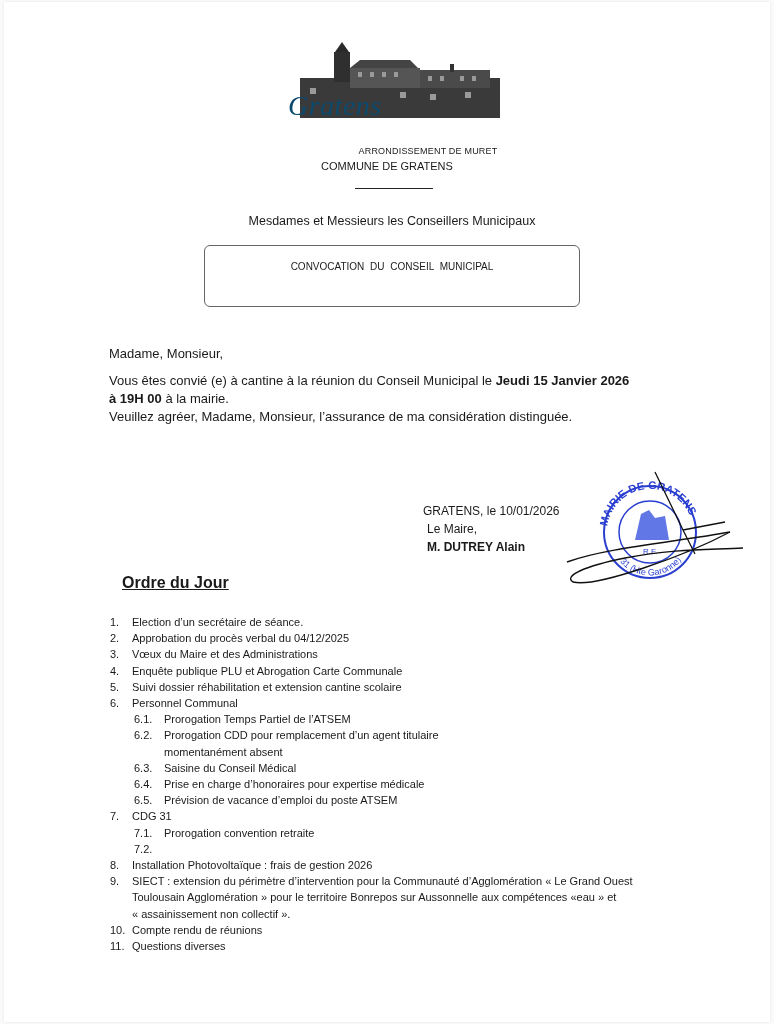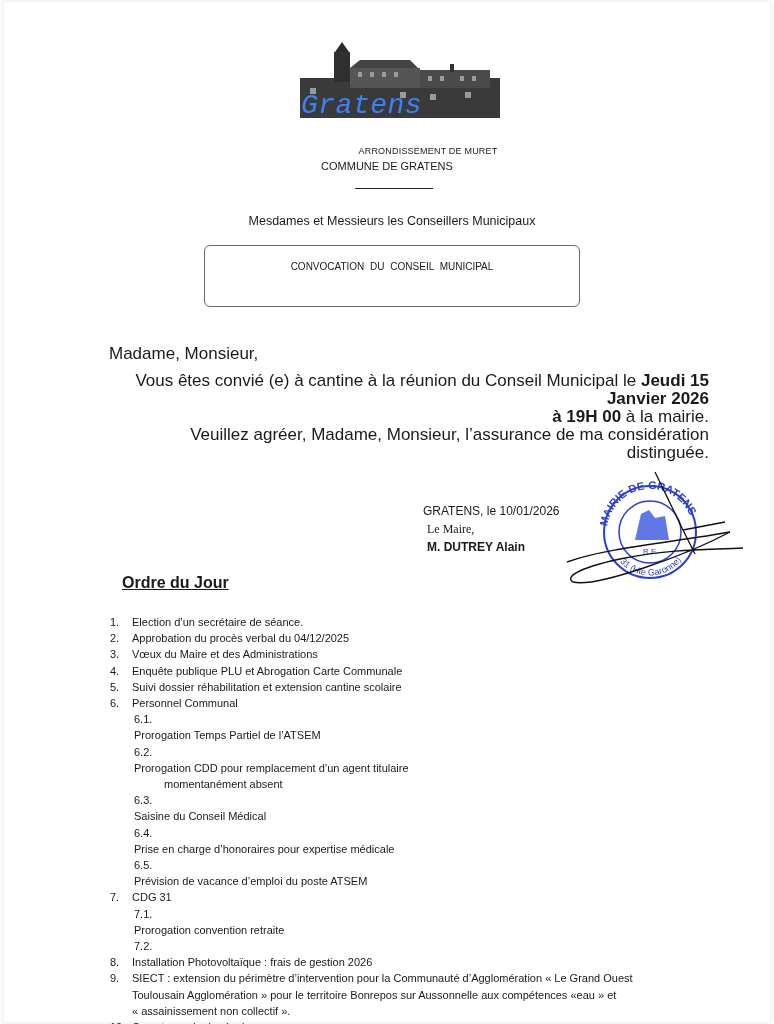--- a/index.html
+++ b/index.html
@@ -12,46 +12,46 @@
       overflow: hidden;
     }
     .page {
       position: absolute; left: 4px; top: 2px; width: 766px; height: 1020px;
       background: #ffffff;
       box-shadow: 0 0 3px rgba(0,0,0,0.08);
     }
     .abs { position: absolute; }
     .logo { left: 300px; top: 40px; width: 200px; height: 80px; }
     .logo-text {
-      position: absolute; left: 301px; top: 90px;
-      font-family: Liberation Mono, monospace; font-style: italic;
-      font-size: 28px; color: #3b82f6; letter-spacing: 0.5px;
+      position: absolute; left: 288px; top: 90px;
+      font-family: Liberation Serif, serif; font-style: italic;
+      font-size: 28px; color: #0c4a6e; letter-spacing: 0.5px;
     }
     .arrond { left: 0; width: 774px; top: 146px; text-align: center; font-size: 9px; letter-spacing: 0.2px; margin-left: 41px; }
     .commune { left: 0; width: 774px; top: 160px; text-align: center; font-size: 11px; }
     .hr { left: 355px; top: 188px; width: 78px; height: 1px; background: #222; }
     .addressee { left: 0; width: 784px; top: 214px; text-align: center; font-size: 12.5px; }
     .conv-box {
       left: 204px; top: 245px; width: 374px; height: 60px;
       border: 1px solid #666; border-radius: 6px;
     }
     .conv-title { left: 204px; width: 376px; top: 261px; text-align: center; font-size: 10px; word-spacing: 3px; }
-    .body-text { font-size: 17px; line-height: 18px; text-align: right; }
+    .body-text { font-size: 13px; line-height: 18px; }
     .salut { left: 109px; top: 345px; }
     .para { left: 109px; top: 372px; width: 600px; }
     .para b { font-weight: bold; }
     .sign { left: 423px; top: 466px; font-size: 12px; line-height: 18px; margin-top: 36px; }
-    .sign .l2 { padding-left: 4px; font-family: Liberation Serif, serif; }
+    .sign .l2 { padding-left: 4px; }
     .sign .l3 { padding-left: 4px; font-weight: bold; }
     .stamp { left: 565px; top: 470px; width: 180px; height: 130px; }
     .odj { left: 122px; top: 574px; font-size: 16px; font-weight: bold; text-decoration: underline; }
     .agenda { left: 110px; top: 614px; width: 620px; font-size: 11px; line-height: 16.2px; }
     .row { display: flex; }
     .num { width: 22px; flex: none; }
-    .sub { padding-left: 24px; flex-direction: column; }
+    .sub { padding-left: 24px; }
     .sub .num { width: 30px; }
     .cont { padding-left: 54px; }
     .cont22 { padding-left: 22px; }
   </style>
 </head>
 <body>
 
 <div class="page"></div>
 
 <svg class="abs logo" viewBox="0 0 200 80">

